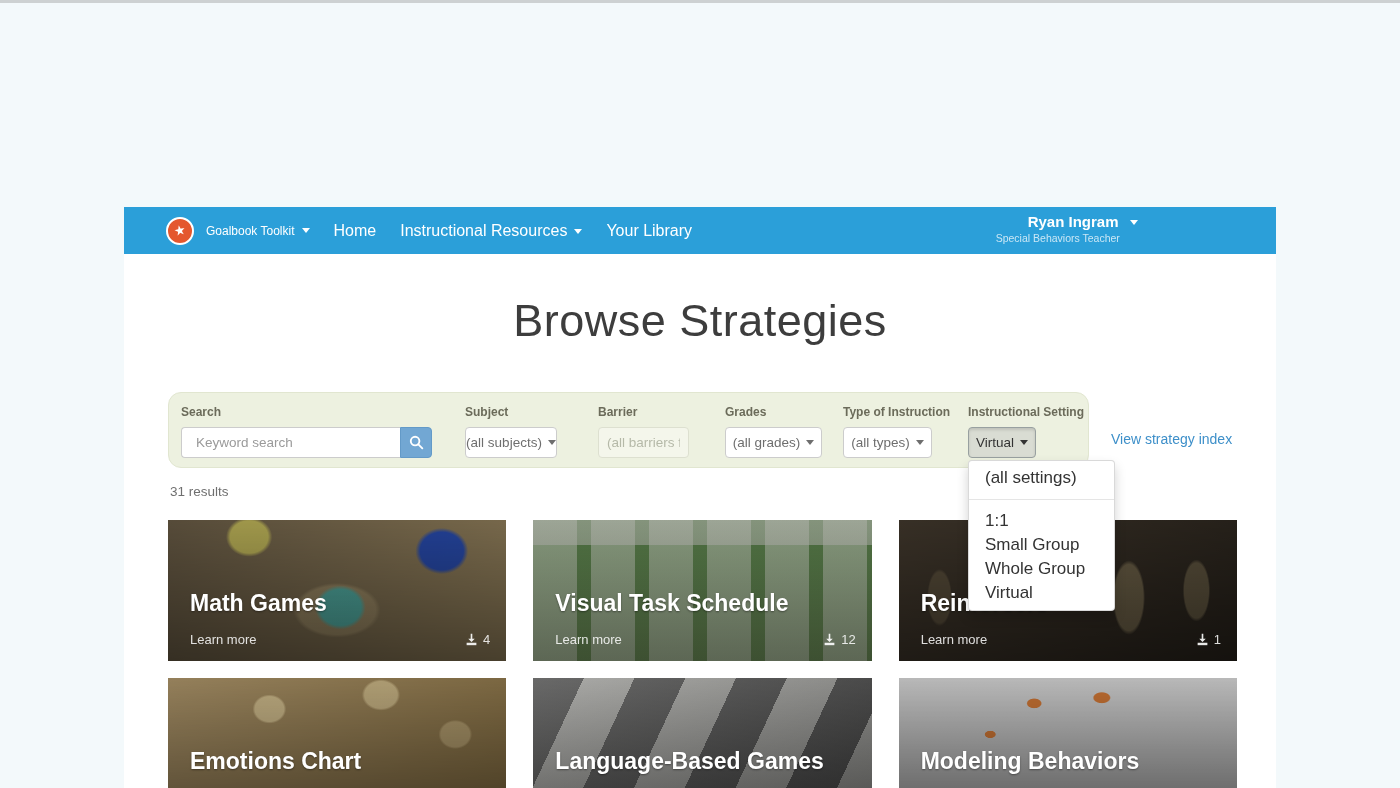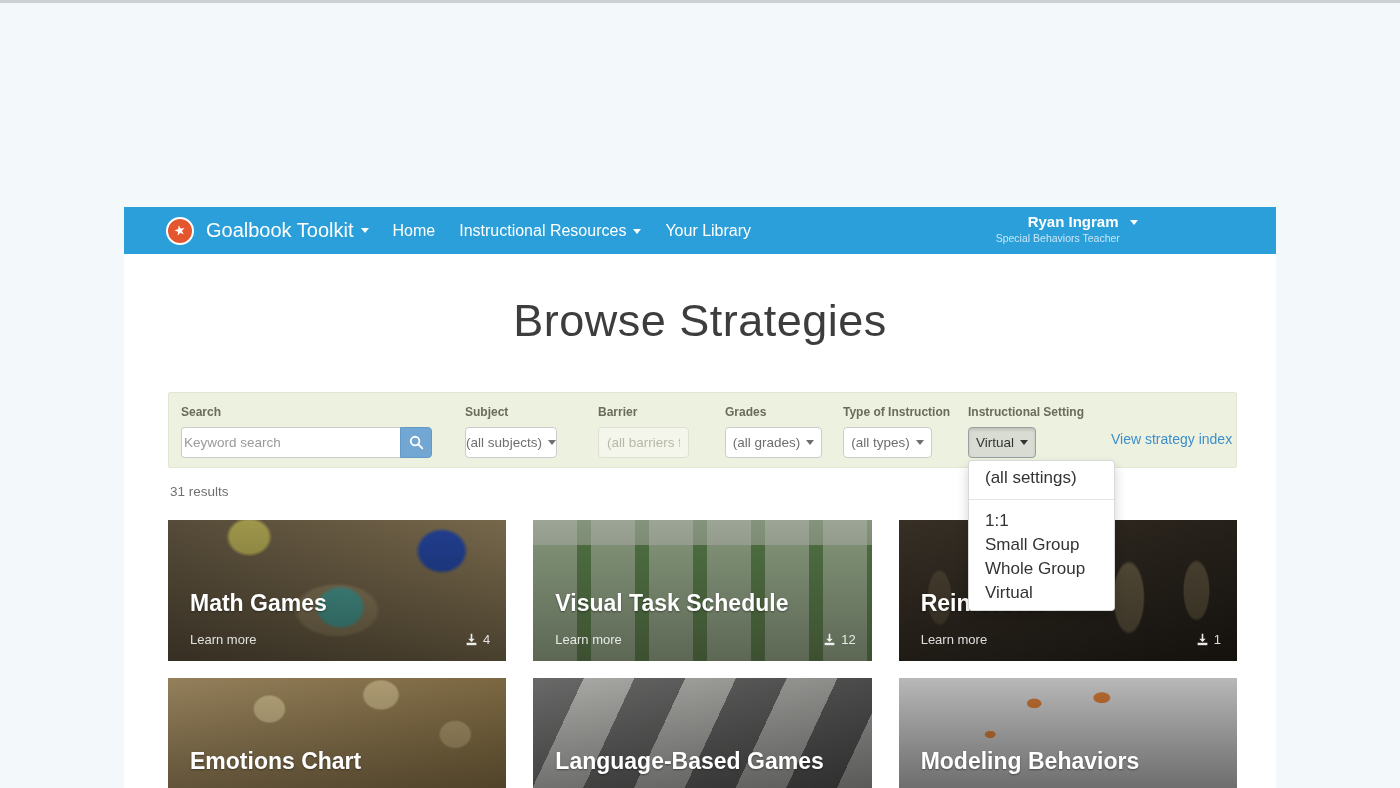--- a/index.html
+++ b/index.html
@@ -12,42 +12,42 @@
   .top-edge { position:absolute; top:0; left:0; width:100%; height:3px; background:#cdd1d2; }
 
   
   .app-window { position:absolute; left:124px; top:207px; width:1152px; height:581px; background:#fff; overflow:hidden; }
 
   
   .navbar { position:absolute; top:0; left:0; width:100%; height:47px; background:#2b9fd9; display:flex; align-items:center; padding-left:42px; color:#fff; }
   .brand { display:flex; align-items:center; cursor:pointer; }
   .logo { width:28px; height:28px; border-radius:50%; background:#e4572e; border:2px solid #fff; display:flex; align-items:center; justify-content:center; margin-right:12px; flex:0 0 auto; }
   .logo span { color:#fff; font-size:13px; line-height:1; transform:rotate(-12deg); }
-  .nav-label { font-size:20px; color:#fff; }
+  .nav-label { font-size:12px; color:#fff; }
   .caret { display:inline-block; width:0; height:0; border-left:4px solid transparent; border-right:4px solid transparent; border-top:5px solid #fff; margin-left:7px; vertical-align:middle; }
   .nav-item { margin-left:24px; font-size:16px; cursor:pointer; white-space:nowrap; }
   .user-block { position:absolute; right:138px; top:6px; text-align:left; cursor:pointer; }
   .user-name { font-size:15px; font-weight:bold; color:#fff; display:inline-block;padding-left:32px; }
   .user-role { font-size:10.5px; color:rgba(255,255,255,.75); margin-top:1px; }
 
   
   .page-title { position:absolute; top:88px; left:0; right:0; text-align:center; font-size:45px; color:#3d3d3d; letter-spacing:.5px; }
 
   
-  .filter-bar { position:absolute; left:44px; top:185px; width:1069px; height:76px; background:#edf1e0; border:1px solid #e1e6d0; border-radius:2px; }
+  .filter-bar { position:absolute; left:44px; top:185px; width:921px; height:76px; background:#edf1e0; border:1px solid #e1e6d0; border-radius:13px; }
   .fgroup { position:absolute; top:12px; }
   .flabel { font-size:12px; font-weight:bold; color:#6b6b5a; margin-bottom:8px; display:block; }
   .g-search  { left:12px; }
   .g-subject { left:296px; }
   .g-barrier { left:429px; }
   .g-grades  { left:556px; }
   .g-type    { left:674px; }
   .g-setting { left:799px; }
   .search-row { display:flex; }
-  .search-input { width:219px; height:31px; border:1px solid #ccc; border-right:none; border-radius:4px 0 0 4px; padding:0 2px; font-size:13.5px; color:#555; background:#fff; font-family:"Liberation Sans", sans-serif; }
+  .search-input { width:219px; height:31px; border:1px solid #ccc; border-right:none; border-radius:4px 0 0 4px; padding:0 14px; font-size:13.5px; color:#555; background:#fff; font-family:"Liberation Sans", sans-serif; }
   .search-input::placeholder { color:#9a9a9a; }
   .search-btn { width:32px; height:31px; background:#72a7d3; border:1px solid #639ac8; border-radius:0 4px 4px 0; display:flex; align-items:center; justify-content:center; cursor:pointer; }
   .select-btn { height:31px; background:#fff; border:1px solid #ccc; border-radius:4px; font-size:13.5px; color:#6e6e6e; display:flex; align-items:center; justify-content:center; cursor:pointer; padding:0 10px; white-space:nowrap; }
   .select-btn .caret { border-top-color:#6e6e6e; margin-left:6px; }
   .w-subject { width:92px; } .w-grades { width:97px; } .w-type { width:89px; }
   .barrier-input { width:91px; height:31px; border:1px solid #dde0d0; border-radius:4px; background:#f4f6eb; font-size:13.5px; color:#b5b9a8; padding:0 8px; font-family:"Liberation Sans", sans-serif; }
   .barrier-input::placeholder { color:#b5b9a8; }
   .setting-btn { width:68px; background:#d9dcd3; border:1px solid #98a0a0; color:#333; box-shadow:inset 0 2px 3px rgba(0,0,0,.12); }
   .setting-btn .caret { border-top-color:#333; }
   .index-link { position:absolute; left:942px; top:38px; font-size:14px; color:#3d8fc9; text-decoration:none; cursor:pointer; white-space:nowrap; }

